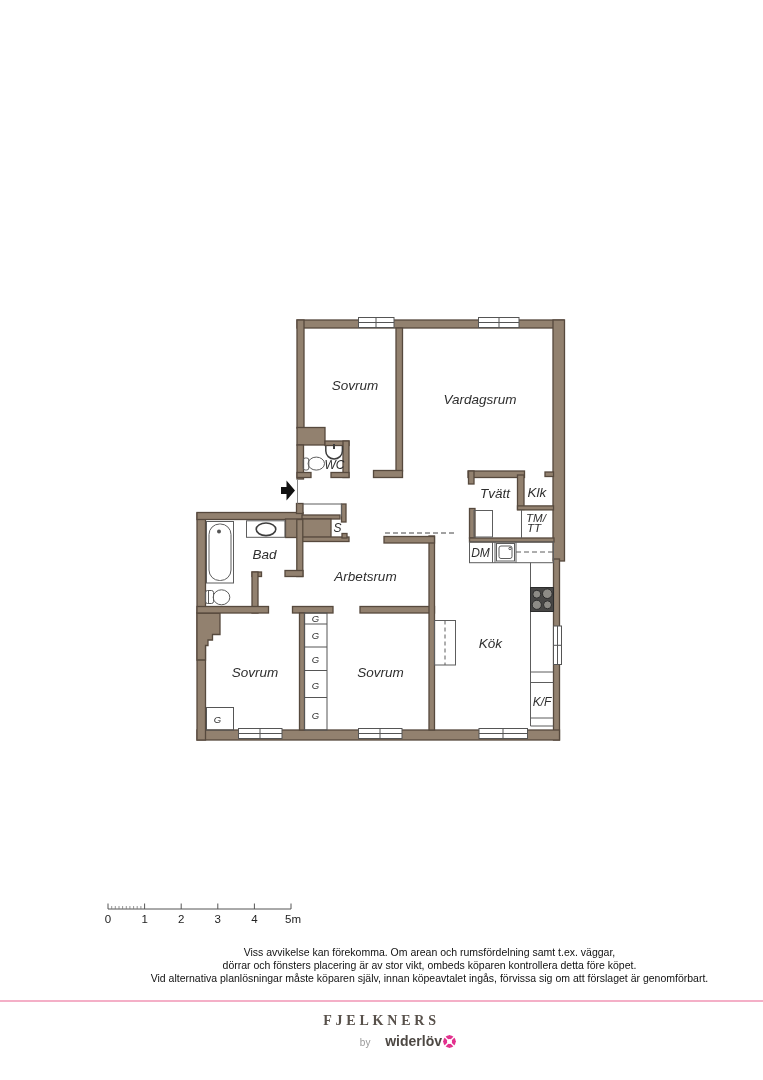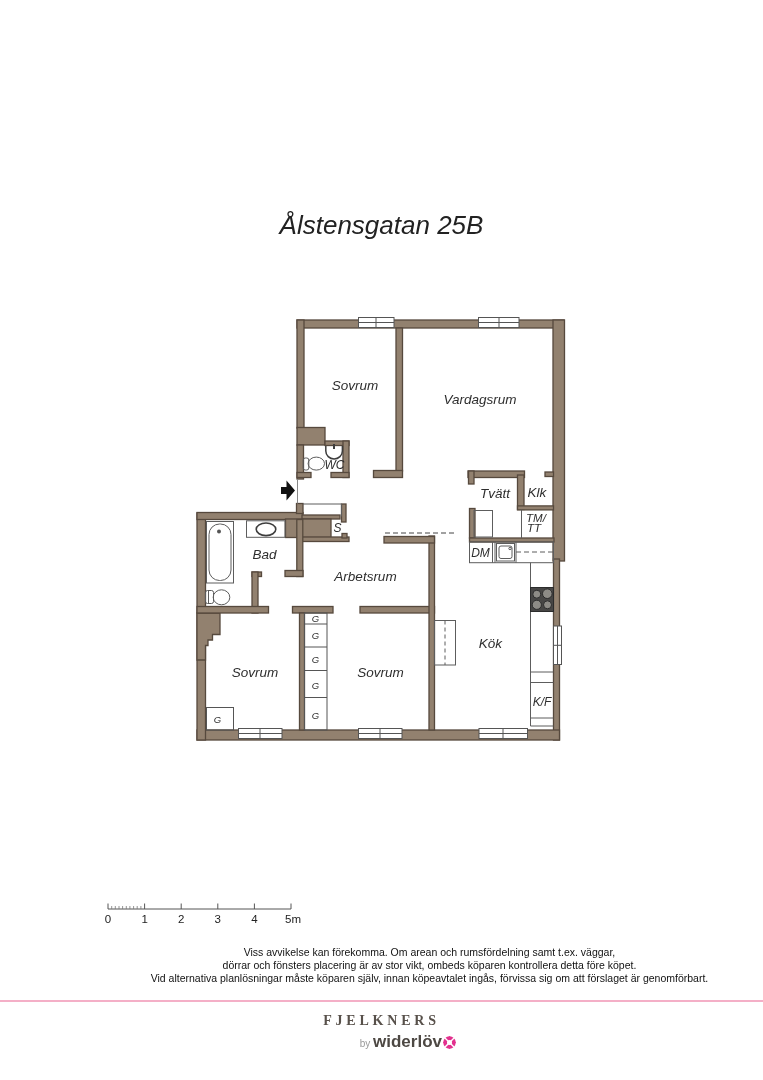--- a/index.html
+++ b/index.html
@@ -3,21 +3,20 @@
 <meta charset="utf-8">
 <style>
 html,body{margin:0;padding:0;background:#ffffff;}
 .page{position:relative;width:763px;height:1080px;overflow:hidden;background:#fff;font-family:"Liberation Sans",sans-serif;}
 .abs{position:absolute;}
 </style>
 </head>
 <body>
 <div class="page">
 
-<div class="abs" id="title" style="left:0;top:210px;width:763px;text-align:center;font-family:'Liberation Sans',sans-serif;font-style:italic;font-size:26px;color:#222;">Ålstensgatan 25B</div>
 
 <svg class="abs" style="left:0;top:0;" width="763" height="1080" viewBox="0 0 763 1080">
 <g id="plan" stroke="#56493d" stroke-width="1.3" fill="#92816f">
 
 <rect x="297" y="320" width="267" height="8"></rect>
 
 <rect x="553" y="320" width="11.5" height="241"></rect>
 
 <rect x="553.5" y="559" width="6" height="181"></rect>
 
@@ -267,21 +266,21 @@
 Viss avvikelse kan förekomma. Om arean och rumsfördelning samt t.ex. väggar,<br>
 dörrar och fönsters placering är av stor vikt, ombeds köparen kontrollera detta före köpet.<br>
 Vid alternativa planlösningar måste köparen själv, innan köpeavtalet ingås, förvissa sig om att förslaget är genomförbart.
 </div>
 
 <div class="abs" style="left:0;top:1000px;width:763px;height:1.7px;background:#f4afc7;"></div>
 
 <div class="abs" style="left:0;top:1013px;width:763px;text-align:center;font-family:'Liberation Serif',serif;font-weight:bold;font-size:14px;letter-spacing:3.8px;color:#58514b;">FJELKNERS</div>
 
 <div class="abs" style="left:0;top:1032px;width:456px;text-align:right;white-space:nowrap;">
-<span style="font-size:10px;color:#999;margin-left:41px;">by </span><span style="font-size:17px;font-weight:bold;color:#4d4843;">widerlöv</span><svg width="13" height="13" viewBox="0 0 13 13" style="vertical-align:-2px;margin-left:1px;">
+<span style="font-size:10px;color:#999;margin-left:41px;">by </span><span style="font-size:14px;font-weight:bold;color:#4d4843;margin-left:12px;">widerlöv</span><svg width="13" height="13" viewBox="0 0 13 13" style="vertical-align:-2px;margin-left:1px;">
 
 <circle cx="6.5" cy="6.5" r="6.2" fill="#e2308e"></circle>
 <path d="M6.5 0 L13 6.5 L6.5 13 L0 6.5 Z" fill="#e2308e"></path>
 <circle cx="6.5" cy="6.5" r="2.5" fill="#fff"></circle>
 <rect x="-2" y="5.85" width="17" height="1.4" fill="#fff" transform="rotate(45 6.5 6.5)"></rect>
 <rect x="-2" y="5.85" width="17" height="1.4" fill="#fff" transform="rotate(-45 6.5 6.5)"></rect>
 </svg>
 </div>
 </div>
 

